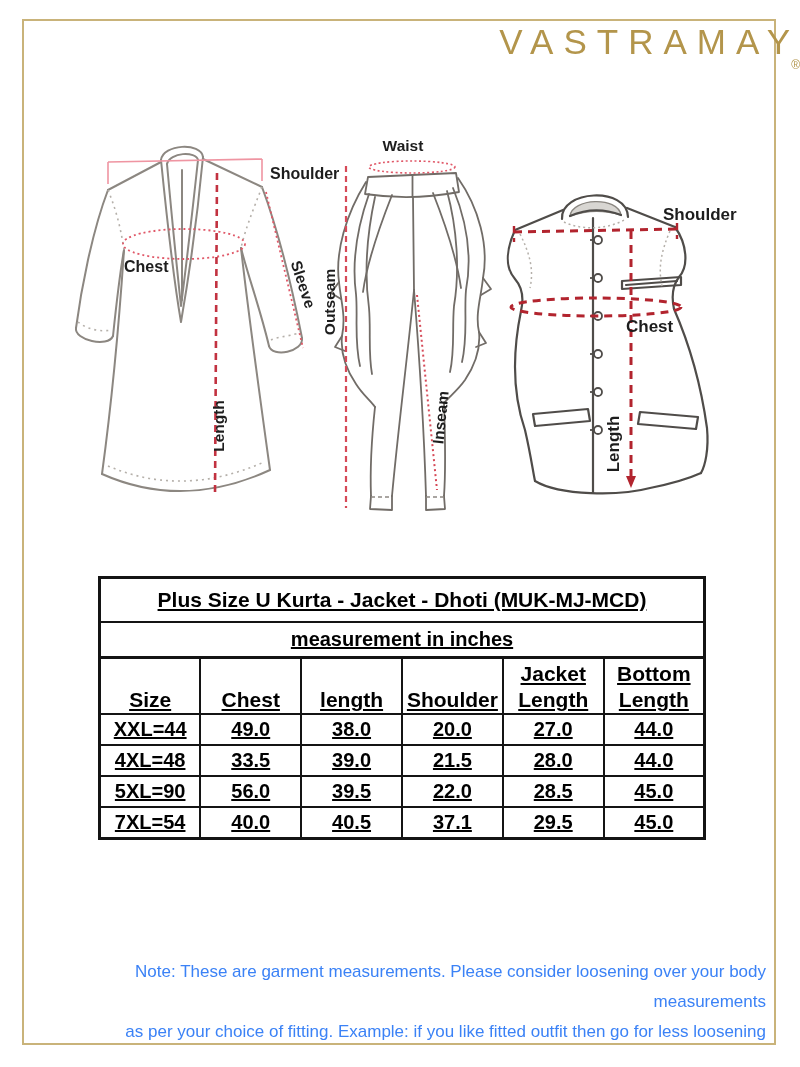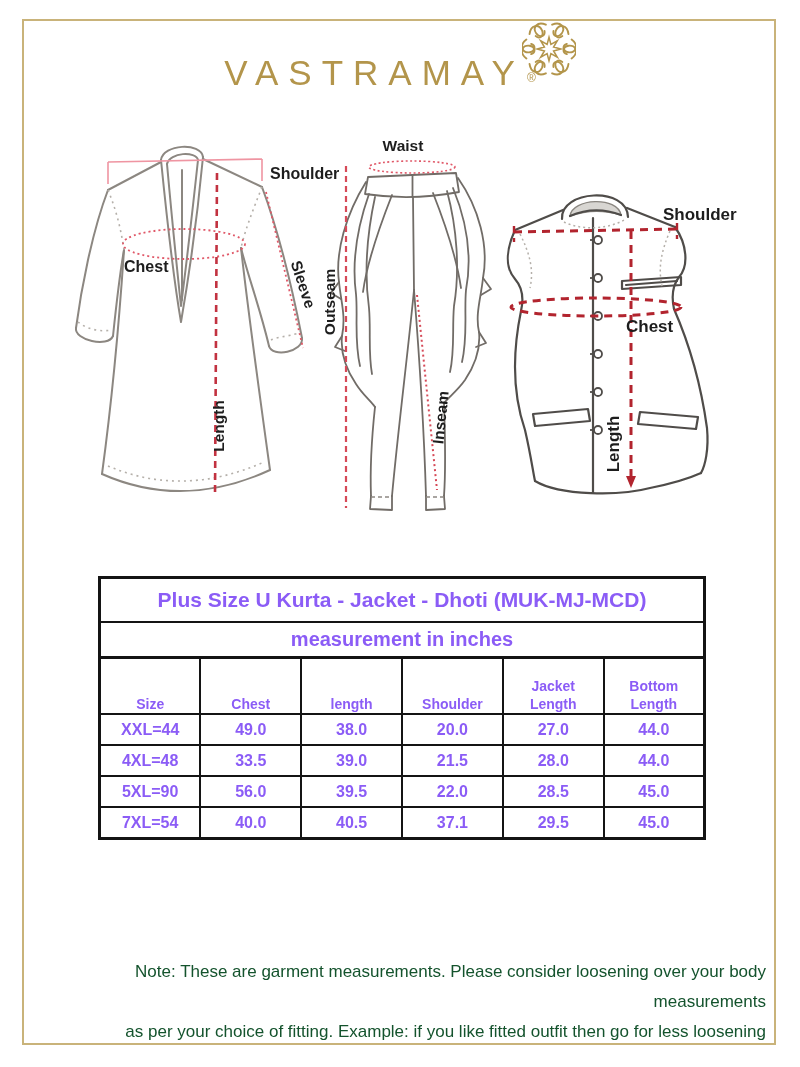--- a/index.html
+++ b/index.html
@@ -3,47 +3,47 @@
 <meta charset="utf-8">
 <style>
   html,body{margin:0;padding:0;background:#fff;}
   .page{position:relative;width:800px;height:1067px;background:#ffffff;overflow:hidden;
         font-family:"Liberation Sans",sans-serif;color:#1a1a1a;}
   .gold-frame{position:absolute;left:22px;top:19px;right:24px;bottom:22px;
         border:2px solid #c9b37a;pointer-events:none;}
 
   
   .brand{position:absolute;top:24px;left:0;width:100%;height:66px;
-        display:flex;justify-content:center;align-items:flex-end;}
+        display:flex;align-items:flex-end;flex-direction:column;}
   .brand-text{font-size:35px;font-weight:400;letter-spacing:10px;color:#b3954b;line-height:1;}
   .brand-reg{font-size:12px;color:#b3954b;margin:0 0 6px 2px;line-height:1;}
   .brand-mandala{margin-left:-14px;margin-bottom:14px;}
 
   
   .fig{position:absolute;overflow:visible;}
   .fig-kurta{left:50px;top:140px;}
   .fig-dhoti{left:322px;top:130px;}
   .fig-jacket{left:500px;top:178px;}
   .diag-label{font-family:"Liberation Sans",sans-serif;font-weight:700;fill:#1d1d1d;}
 
   
   .chart-wrap{position:absolute;left:98px;top:576px;width:608px;}
   table.size-chart{width:100%;border-collapse:collapse;table-layout:fixed;
         border:3px solid #141414;font-family:"Liberation Sans",sans-serif;}
   table.size-chart td,table.size-chart th{border:2px solid #141414;text-align:center;
-        color:#8b5cf6;padding:0;}
+        color:#000000;padding:0;text-decoration:underline;}
   .chart-title-cell{font-size:21px;font-weight:700;height:42px;}
   .chart-subtitle-cell{font-size:20px;font-weight:700;height:33px;border-bottom-width:3px !important;}
-  th.col-head{font-size:14px;font-weight:700;height:54px;vertical-align:bottom;
+  th.col-head{font-size:21px;font-weight:700;height:54px;vertical-align:bottom;
         padding-bottom:6px;white-space:pre-line;line-height:1.25;}
-  td.data-cell{font-size:16px;font-weight:700;height:29px;}
+  td.data-cell{font-size:20px;font-weight:700;height:29px;}
 
   
   .note{position:absolute;left:40px;right:34px;top:957px;text-align:right;
-        font-size:17px;line-height:30px;color:#14532d;}
+        font-size:17px;line-height:30px;color:#3b82f6;}
 </style>
 </head>
 <body>
 
 <div class="page">
   <div class="gold-frame"></div>
 
   <header class="brand">
     <span class="brand-text">VASTRAMAY</span>
     <span class="brand-reg">®</span>

